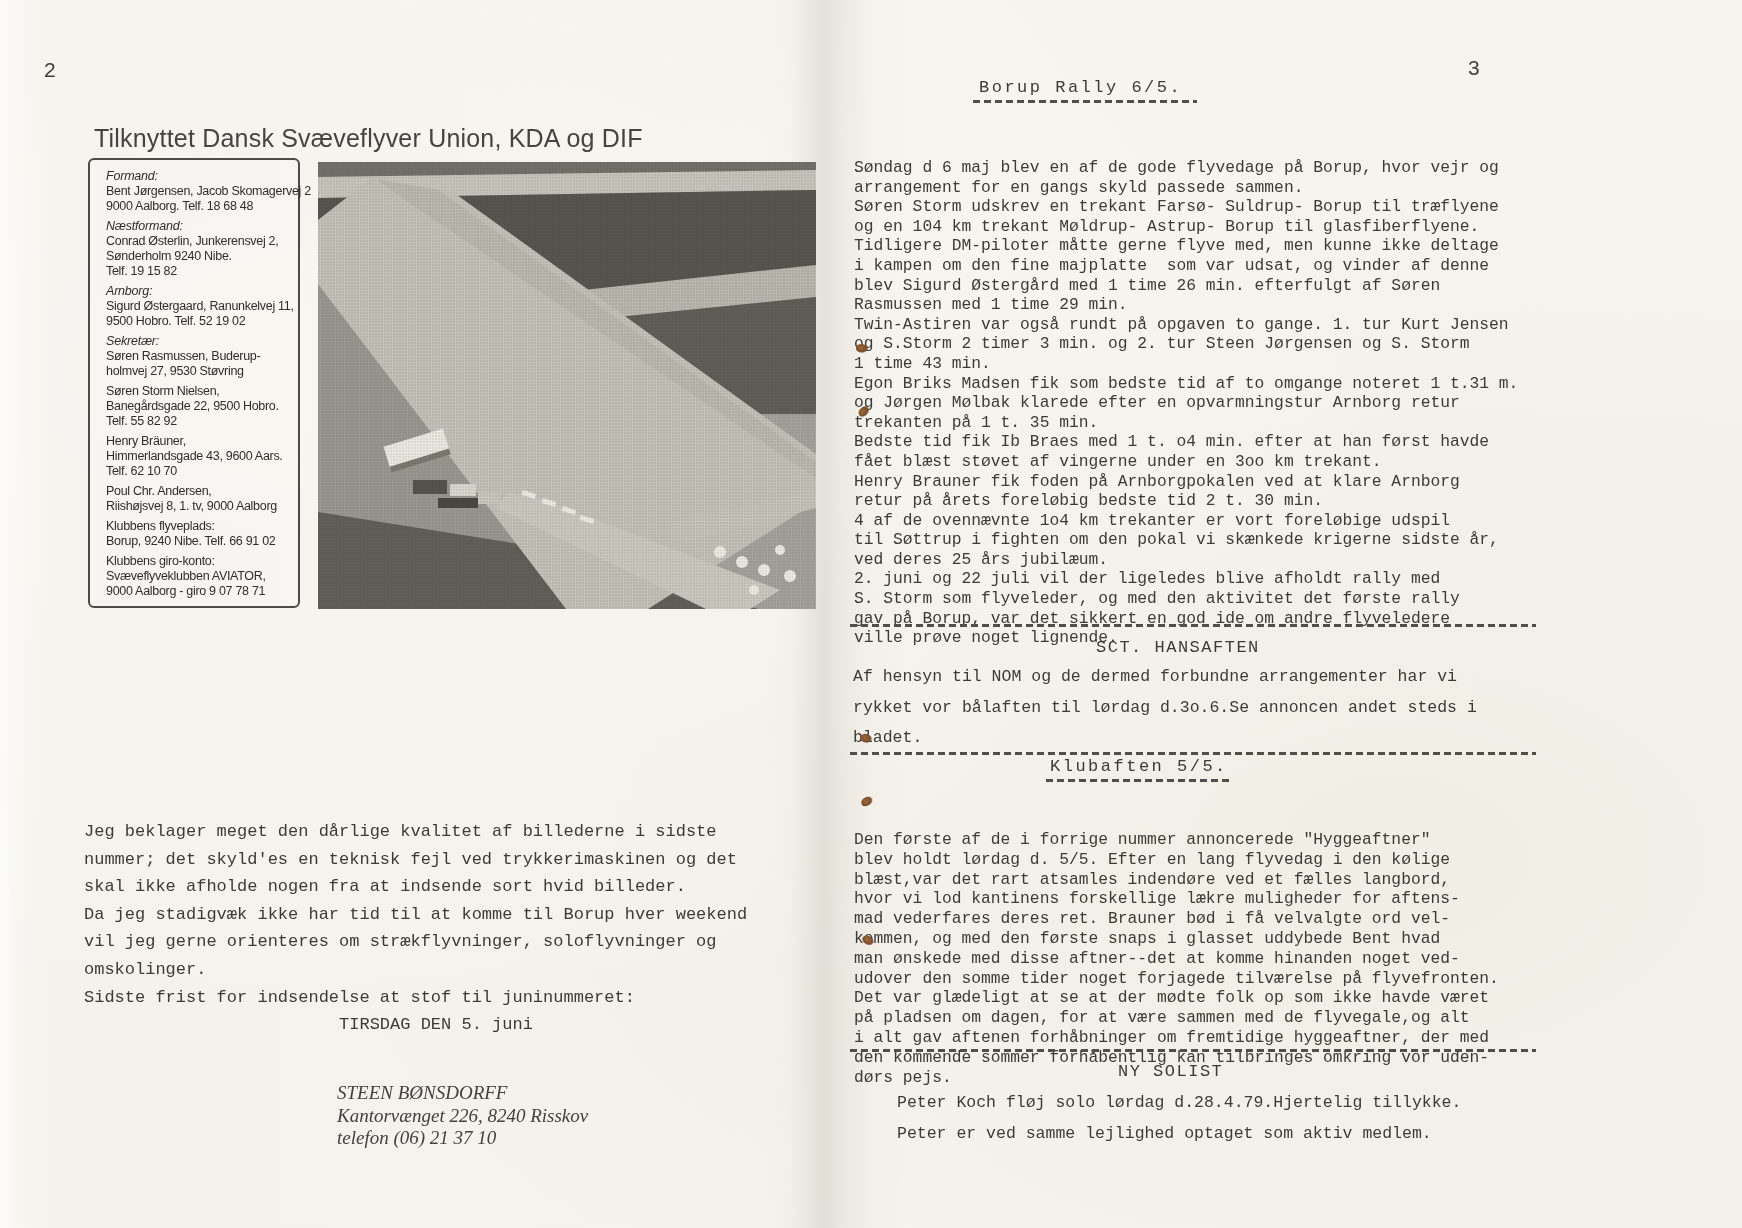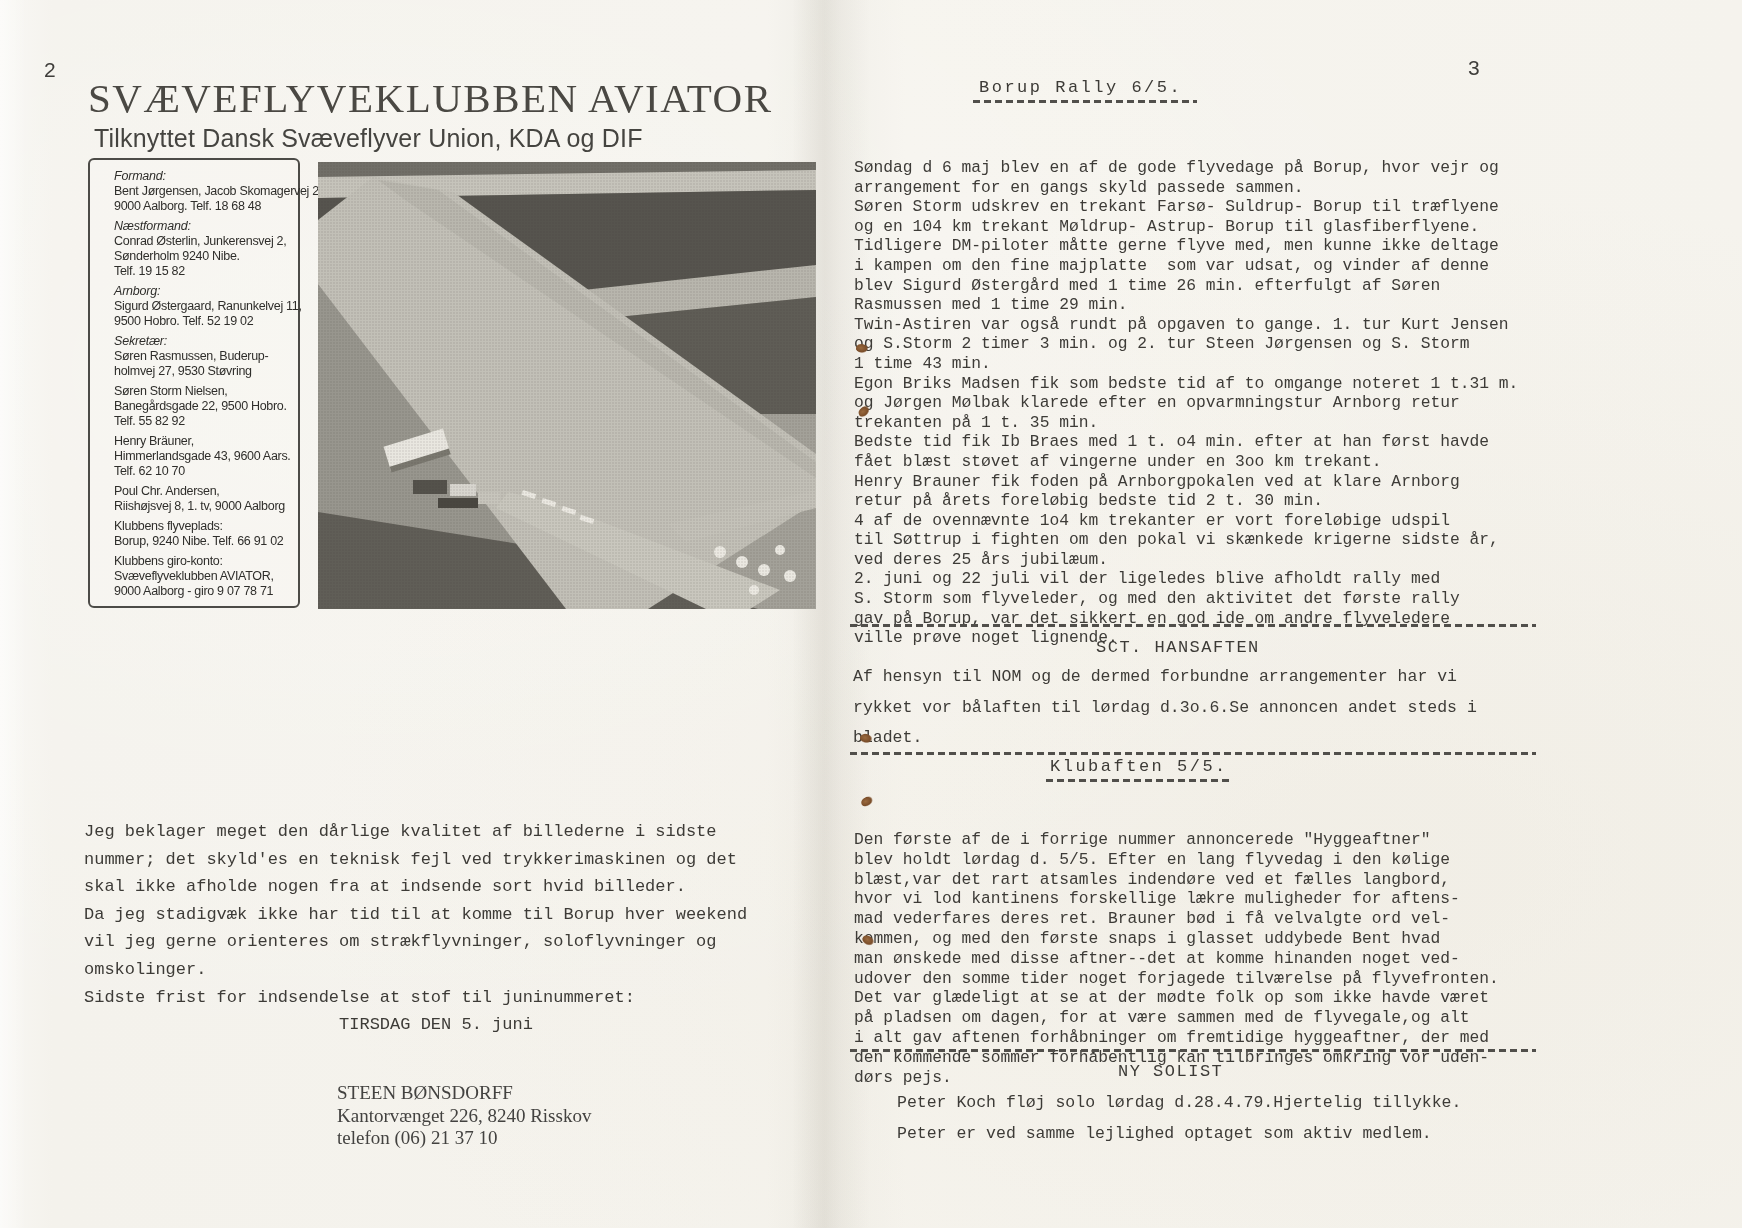--- a/index.html
+++ b/index.html
@@ -15,21 +15,21 @@
   .mono{font-family:"Liberation Mono","DejaVu Sans Mono",monospace;color:#3d3b37;}
   .pre{white-space:pre;}
   .pagenum{font-size:21px;color:#3e3d3a;font-family:"Liberation Sans",sans-serif;}
   .title{
     font-family:"Liberation Serif","DejaVu Serif",serif;font-size:41px;color:#4a4843;
     letter-spacing:1.5px;font-weight:500;
   }
   .subtitle{font-family:"Liberation Sans",sans-serif;font-weight:400;font-size:25px;color:#454440;letter-spacing:0.2px;}
   .infobox{
     left:88px;top:158px;width:212px;height:450px;border:2px solid #4c4b47;border-radius:6px;
-    padding:9px 8px 6px 24px;box-sizing:border-box;background:rgba(255,255,255,0.12);
+    padding:9px 8px 6px 16px;box-sizing:border-box;background:rgba(255,255,255,0.12);
   }
   .infobox .entry{margin-bottom:5px;}
   .infobox .role{font-style:italic;font-size:12.5px;line-height:15px;color:#2f2e2b;letter-spacing:-0.2px;}
   .infobox .lines{font-size:12.5px;line-height:15px;color:#2f2e2b;letter-spacing:-0.3px;white-space:pre;}
   .ed-heading{font-family:"Liberation Serif","DejaVu Serif",serif;font-weight:700;font-size:30px;color:#3f3d39;letter-spacing:0.5px;text-align:center;}
   .ed-body{font-size:17px;line-height:27.6px;}
   .signature{font-family:"Liberation Serif","DejaVu Serif",serif;font-size:19px;line-height:22.5px;color:#434240;white-space:pre;}
   .sec-head-underlined{font-size:17px;letter-spacing:2.5px;color:#3d3b37;}
   .sec-head-plain{font-size:17px;letter-spacing:1.5px;color:#3d3b37;}
   .body-sm{font-size:16.3px;line-height:19.6px;margin-top:40px;}
@@ -46,21 +46,20 @@
 </head>
 <body>
 
 <div class="sheet">
 
   <div class="abs leftedge"></div>
   <div class="abs gutter"></div>
 
   <div class="abs pagenum" style="left:44px;top:58px;">2</div>
 
-  <div class="abs title" style="left:88px;top:74px;">SVÆVEFLYVEKLUBBEN AVIATOR</div>
   <div class="abs subtitle" style="left:94px;top:124px;">Tilknyttet Dansk Svæveflyver Union, KDA og DIF</div>
 
   <div class="abs infobox">
     <div class="entry">
       <div class="role">Formand:</div>
       <div class="lines">Bent Jørgensen, Jacob Skomagervej 2
 9000 Aalborg. Telf. 18 68 48</div>
     </div>
     <div class="entry">
       <div class="role">Næstformand:</div>
@@ -147,21 +146,21 @@
   </div>
 
   <div class="abs mono pre ed-body" style="left:84px;top:818px;">Jeg beklager meget den dårlige kvalitet af billederne i sidste
 nummer; det skyld'es en teknisk fejl ved trykkerimaskinen og det
 skal ikke afholde nogen fra at indsende sort hvid billeder.
 Da jeg stadigvæk ikke har tid til at komme til Borup hver weekend
 vil jeg gerne orienteres om strækflyvninger, soloflyvninger og
 omskolinger.
 Sidste frist for indsendelse at stof til juninummeret:
                          TIRSDAG DEN 5. juni</div>
-  <div class="abs signature" style="left:337px;top:1082px;">STEEN BØNSDORFF
+  <div class="abs signature" style="left:337px;top:1082px;font-style:italic;">STEEN BØNSDORFF
 Kantorvænget 226, 8240 Risskov
 telefon (06) 21 37 10</div>
 
   <div class="abs pagenum" style="left:1468px;top:56px;">3</div>
 
   <div class="abs" style="left:979px;top:78px;">
     <div class="mono sec-head-underlined">Borup Rally 6/5.</div>
     <div class="dashes" style="width:224px;margin-top:3px;margin-left:-6px;"></div>
   </div>
   <div class="abs mono pre body-sm" style="left:854px;top:118px;">Søndag d 6 maj blev en af de gode flyvedage på Borup, hvor vejr og

